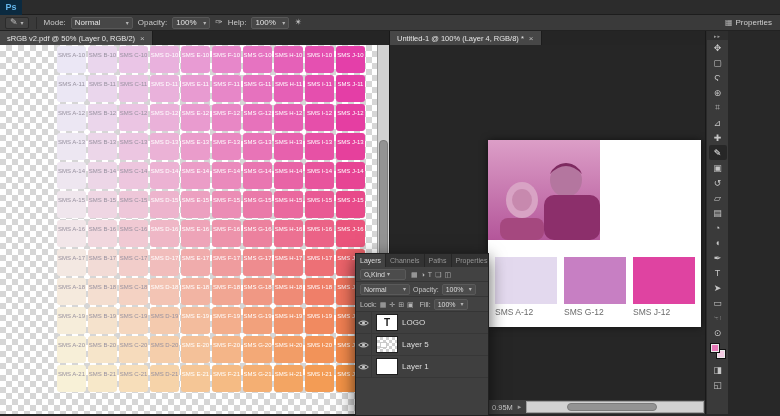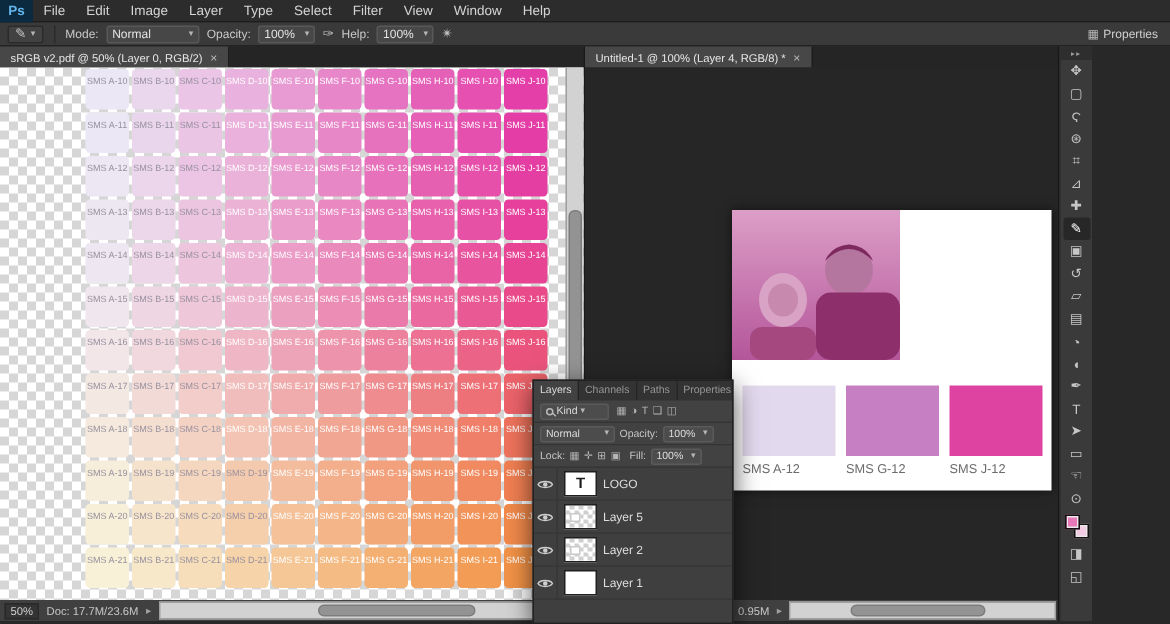--- a/index.html
+++ b/index.html
@@ -95,32 +95,20 @@
   .mark-overlay{position:absolute;left:3px;top:5px;width:7px;height:6px;background:#fff;border:1px solid #c9c9c9}
   .layer-name{font-size:8px;color:#dedede;white-space:nowrap}
 </style>
 </head>
 <body>
 
 <div class="app">
 
   <div class="menubar">
     <div class="ps-logo">Ps</div>
-    <nav id="menus">
-        <span class="menu-item">File</span>
-        <span class="menu-item">Edit</span>
-        <span class="menu-item">Image</span>
-        <span class="menu-item">Layer</span>
-        <span class="menu-item">Type</span>
-        <span class="menu-item">Select</span>
-        <span class="menu-item">Filter</span>
-        <span class="menu-item">View</span>
-        <span class="menu-item">Window</span>
-        <span class="menu-item">Help</span>
-      </nav>
   </div>
 
   <div class="optionsbar">
     <div class="preset">
       <span class="obicon">✎</span>
       <span class="caret">▾</span>
     </div>
     <div class="sep"></div>
     <span>Mode:</span>
     <div class="dd mode">
@@ -512,28 +500,20 @@
             </div>
             <div class="cell" style="background: rgb(243, 156, 85);">
               <span class="cell-label" style="color: rgb(255, 255, 255);">SMS I-21</span>
             </div>
             <div class="cell" style="background: rgb(242, 146, 70);">
               <span class="cell-label" style="color: rgb(255, 255, 255);">SMS J-21</span>
             </div>
           </div>
         <div class="vscroll">
           <div class="vthumb"></div>
-        </div>
-      </div>
-      <div class="statusbar">
-        <div class="zoom">50%</div>
-        <span>Doc: 17.7M/23.6M</span>
-        <span class="status-arrow">▸</span>
-        <div class="hscroll">
-          <div class="hthumb left-doc"></div>
         </div>
       </div>
     </div>
 
     <div class="doc-window right">
       <div class="tabbar">
         <div class="tab active">
           <span>Untitled-1 @ 100% (Layer 4, RGB/8) *</span>
           <span class="close">×</span>
         </div>
@@ -686,31 +666,19 @@
           </div>
           <span class="layer-name">Layer 5</span>
         </div>
         <div class="layer-row">
           <div class="eye-cell">
             <svg width="11" height="8" viewBox="0 0 11 8">
               <path d="M.7 4C2.2 1.4 8.8 1.4 10.3 4 8.8 6.6 2.2 6.6 .7 4Z" fill="none" stroke="#cdcdcd"></path>
               <circle cx="5.5" cy="4" r="1.5" fill="#cdcdcd"></circle>
             </svg>
           </div>
-          <div class="thumb mark">
-            <div class="mark-overlay"></div>
-          </div>
-          <span class="layer-name">Layer 2</span>
-        </div>
-        <div class="layer-row">
-          <div class="eye-cell">
-            <svg width="11" height="8" viewBox="0 0 11 8">
-              <path d="M.7 4C2.2 1.4 8.8 1.4 10.3 4 8.8 6.6 2.2 6.6 .7 4Z" fill="none" stroke="#cdcdcd"></path>
-              <circle cx="5.5" cy="4" r="1.5" fill="#cdcdcd"></circle>
-            </svg>
-          </div>
           <div class="thumb white"></div>
           <span class="layer-name">Layer 1</span>
         </div>
       </div>
   </div>
 
 </div>
 
 </body></html>

